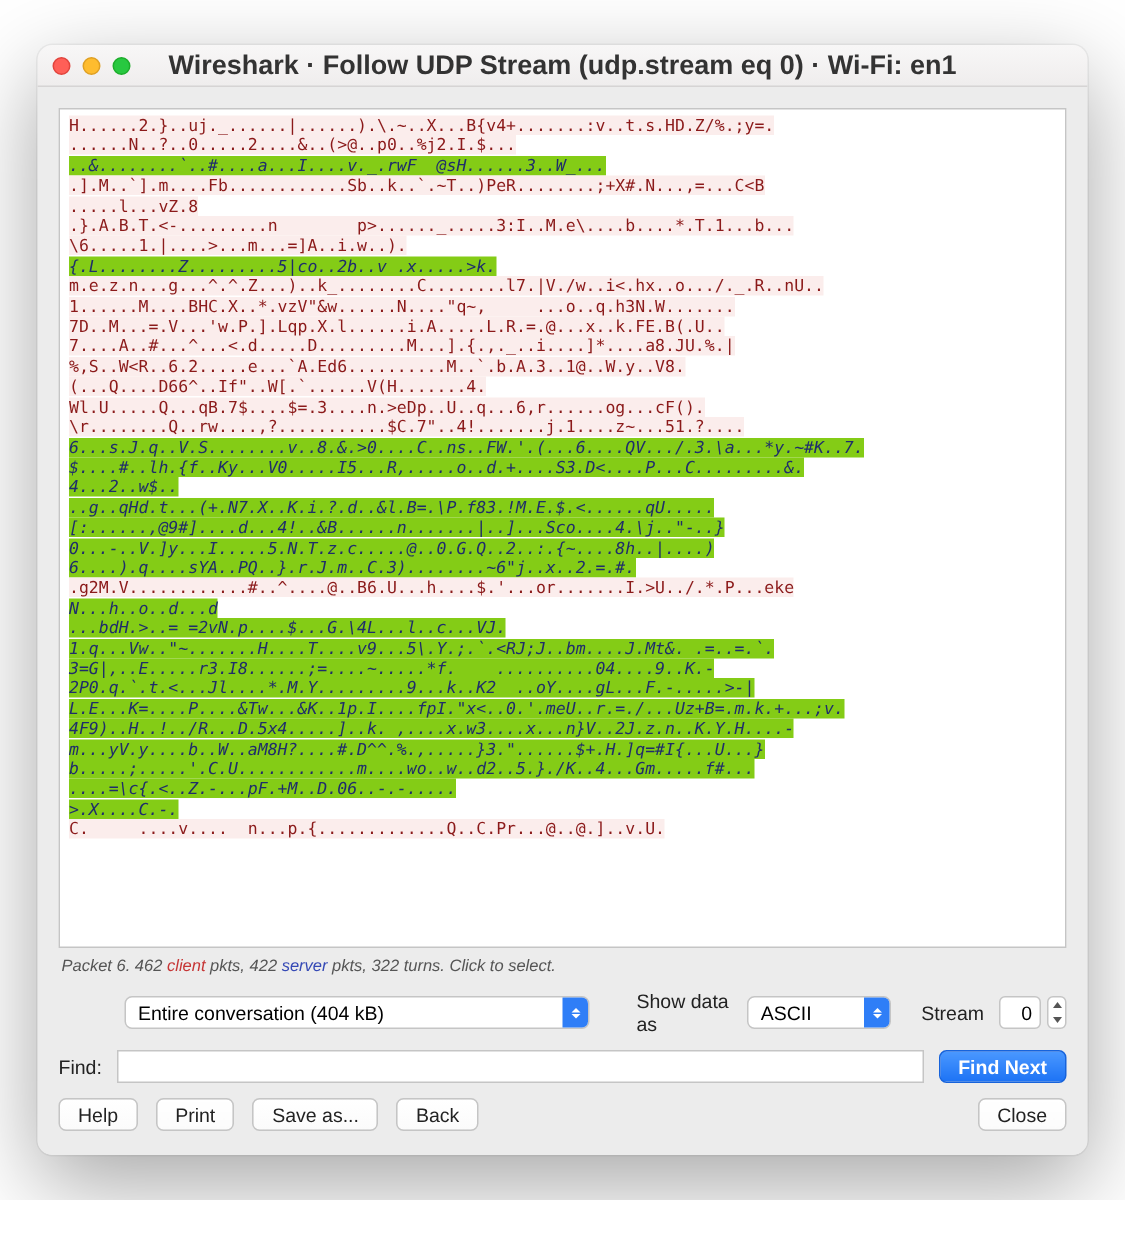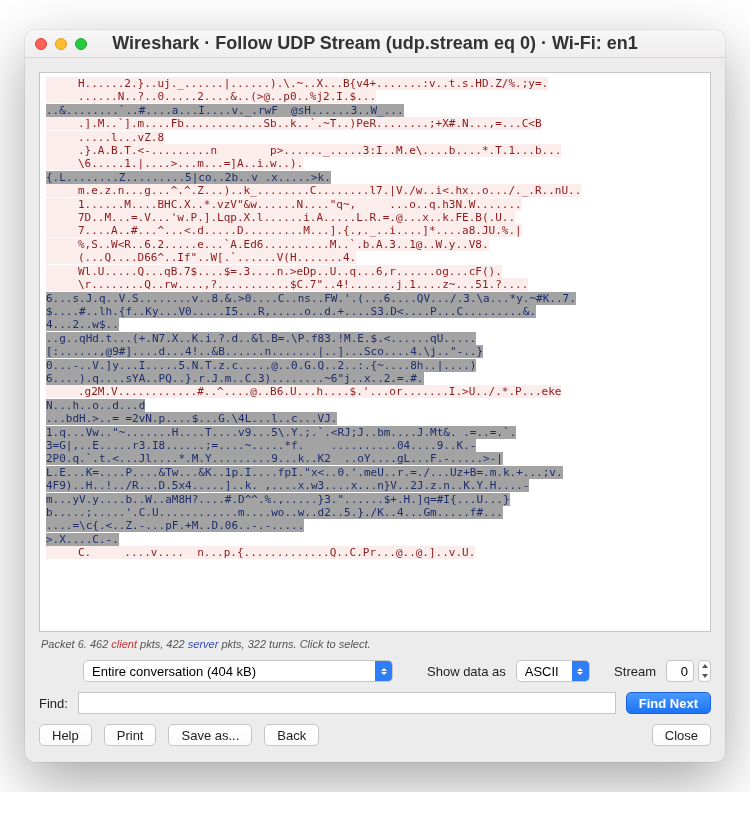--- a/index.html
+++ b/index.html
@@ -42,22 +42,22 @@
     height: 560px;
     overflow: auto;
     padding: 4px 6px;
     font-family: "Menlo", "Consolas", monospace;
     font-size: 11px;
     line-height: 1.22;
     color: #333;
     white-space: pre-wrap;
     word-break: break-all;
   }
-  .client { background: #fbedec; color: #8b1a1a; padding-left: 32px; }
-  .server { background: #a3a3a3; color: #1f2d6b; }
+  .client { background: #fbedec; color: #8b1a1a; }
+  .server { background: #84cc16; color: #1f2d6b; font-style: italic; }
   .status-line {
     font-size: 11px;
     font-style: italic;
     color: #555;
     margin: 6px 2px 10px 2px;
   }
   .status-line .cl { color: #c63535; }
   .status-line .sv { color: #3549b5; }
   .row { display: flex; align-items: center; gap: 10px; margin-bottom: 10px; font-size: 13px; }
   .row label { color: #222; }
@@ -198,21 +198,21 @@
     <div class="row">
       <div class="sel-wrap" style="flex:0 0 auto;margin-left:44px;">
         <select class="mac" style="width:310px;">
           <option>Entire conversation (404 kB)</option>
         </select>
         <span class="sel-arrow"></span>
       </div>
       <span style="width:14px"></span>
       <label>Show data as</label>
       <div class="sel-wrap">
-        <select class="mac" style="width:74px;">
+        <select class="mac" style="width:96px;">
           <option>ASCII</option>
         </select>
         <span class="sel-arrow"></span>
       </div>
       <span class="spacer"></span>
       <label>Stream</label>
       <div class="stepper">
         <input type="text" value="0" style="">
         <div class="step-btns">
           <span class="up"></span>

